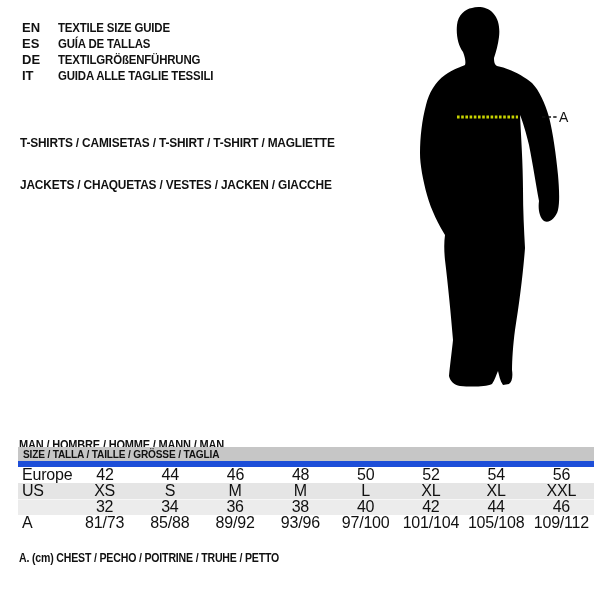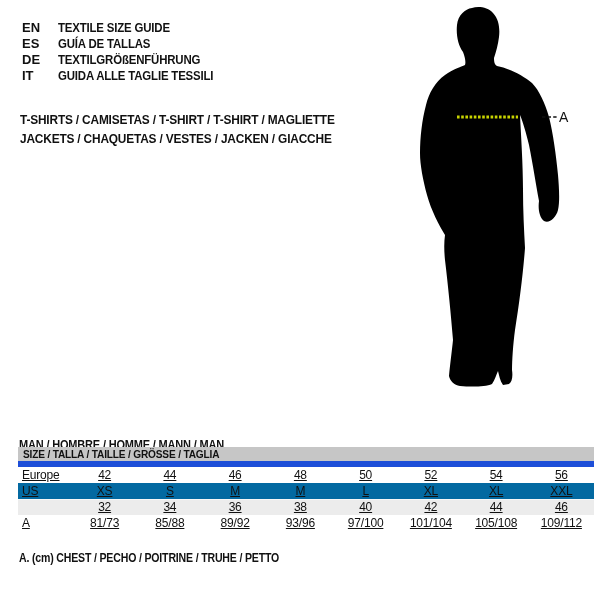--- a/index.html
+++ b/index.html
@@ -10,35 +10,35 @@
   .cx{display:inline-block;transform:scaleX(0.88);transform-origin:0 50%;white-space:nowrap;letter-spacing:-0.2px;}
 
   
   .lang-block{position:absolute;left:22px;top:19px;}
   .lang-row{display:flex;height:16px;align-items:flex-end;font-weight:bold;font-size:13px;}
   .lang-code{width:36px;flex:0 0 36px;}
   .lang-label{white-space:nowrap;}
 
   
   .categories{position:absolute;left:20px;top:111px;font-weight:bold;font-size:13.5px;}
-  .cat-line{height:18.5px;line-height:18.5px;white-space:nowrap;}
+  .cat-line{height:18.5px;line-height:18.5px;white-space:nowrap;margin-top:23px;}
 
   
   .figure-wrap{position:absolute;left:415px;top:5px;width:160px;height:385px;}
   .measure-a{position:absolute;left:559px;top:109px;font-size:14px;font-weight:400;}
 
   
   .man-heading{position:absolute;left:19px;top:438px;font-weight:bold;font-size:12.5px;white-space:nowrap;}
 
   
   .size-table{position:absolute;left:18px;top:447px;width:576px;}
   .st-header{height:14px;line-height:14px;background:#c6c6c6;border-bottom:6px solid #1d4ed8;
              font-size:11.5px;font-weight:bold;padding-left:5px;}
-  .st-row{display:flex;height:16px;align-items:center;font-size:12px;letter-spacing:-0.2px;text-decoration:underline;}
-  .st-row.alt{background:#0369a1;}
+  .st-row{display:flex;height:16px;align-items:center;font-size:16px;letter-spacing:-0.2px;}
+  .st-row.alt{background:#e5e5e5;}
   .st-row.alt2{background:#ececec;box-shadow:inset 0 1px 0 #f7f7f7;justify-content:center;}
   .st-label{flex:0 0 50px;padding-left:4px;}
   .st-cell{flex:1;text-align:center;}
 
   
   .footnote{position:absolute;left:19px;top:551px;font-weight:bold;font-size:12px;white-space:nowrap;}
 </style>
 </head>
 <body>
 

